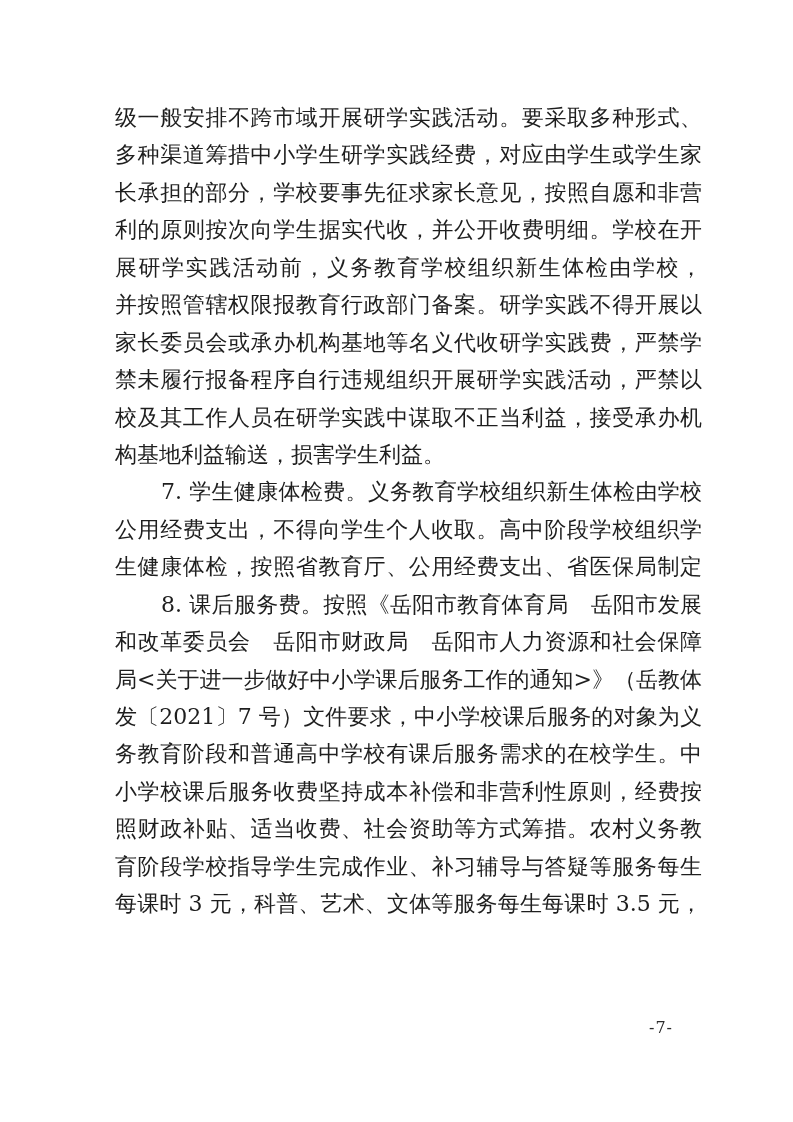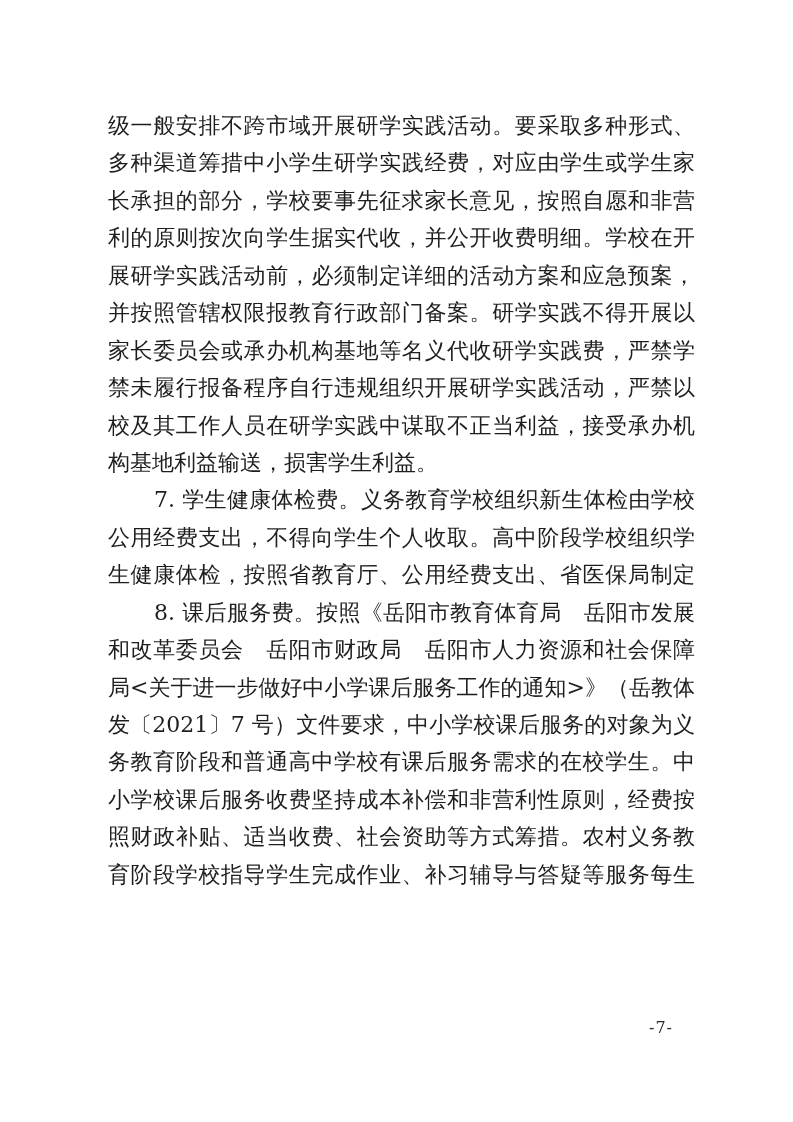--- a/index.html
+++ b/index.html
@@ -11,24 +11,23 @@
     position: relative;
     width: 793px;
     height: 1122px;
     background: #ffffff;
     overflow: hidden;
     font-family: "DejaVu Serif", "Liberation Serif", serif;
     color: #1e1e1e;
   }
   .doc-body {
     position: absolute;
-    left: 108px;
+    left: 115px;
     top: 99px;
     width: 587px;
-    margin-top: 8px;
   }
   .doc-line {
     height: 37.45px;
     line-height: 37.45px;
     font-size: 22px;
     letter-spacing: 0;
     text-align: justify;
     text-align-last: justify;
     white-space: nowrap;
     overflow: visible;
@@ -58,32 +57,33 @@
 </style>
 </head>
 <body>
 
 <div class="page">
   <div class="doc-body">
     <div class="doc-line"><span>级一般安排不跨市域开展研学实践活动。要采取多种形式、</span></div>
     <div class="doc-line"><span>多种渠道筹措中小学生研学实践经费，对应由学生或学生家</span></div>
     <div class="doc-line"><span>长承担的部分，学校要事先征求家长意见，按照自愿和非营</span></div>
     <div class="doc-line"><span>利的原则按次向学生据实代收，并公开收费明细。学校在开</span></div>
-    <div class="doc-line"><span>展研学实践活动前，必须制定详细的活动方案和应急预案，</span></div>
+    <div class="doc-line"><span>展研学实践活动前，义务教育学校组织新生体检由学校，</span></div>
     <div class="doc-line"><span>并按照管辖权限报教育行政部门备案。研学实践不得开展以</span></div>
     <div class="doc-line"><span>家长委员会或承办机构基地等名义代收研学实践费，严禁学</span></div>
     <div class="doc-line"><span>禁未履行报备程序自行违规组织开展研学实践活动，严禁以</span></div>
     <div class="doc-line"><span>校及其工作人员在研学实践中谋取不正当利益，接受承办机</span></div>
     <div class="doc-line para-end"><span>构基地利益输送，损害学生利益。</span></div>
     <div class="doc-line indent"><b>7. 学生健康体检费。</b><span>义务教育学校组织新生体检由学校</span></div>
     <div class="doc-line"><span>公用经费支出，不得向学生个人收取。高中阶段学校组织学</span></div>
     <div class="doc-line"><span>生健康体检，按照省教育厅、公用经费支出、省医保局制定</span></div>
     <div class="doc-line indent"><b>8. 课后服务费。</b><span>按照《岳阳市教育体育局　岳阳市发展</span></div>
     <div class="doc-line"><span>和改革委员会　岳阳市财政局　岳阳市人力资源和社会保障</span></div>
     <div class="doc-line"><span>局&lt;关于进一步做好中小学课后服务工作的通知&gt;》（岳教体</span></div>
     <div class="doc-line"><span>发〔2021〕7 号）文件要求，中小学校课后服务的对象为义</span></div>
     <div class="doc-line"><span>务教育阶段和普通高中学校有课后服务需求的在校学生。中</span></div>
     <div class="doc-line"><span>小学校课后服务收费坚持成本补偿和非营利性原则，经费按</span></div>
     <div class="doc-line"><span>照财政补贴、适当收费、社会资助等方式筹措。农村义务教</span></div>
     <div class="doc-line"><span>育阶段学校指导学生完成作业、补习辅导与答疑等服务每生</span></div>
+    <div class="doc-line"><span>每课时 3 元，科普、艺术、文体等服务每生每课时 3.5 元，</span></div>
   </div>
   <div class="page-number">-7-</div>
 </div>
 
 </body></html>

